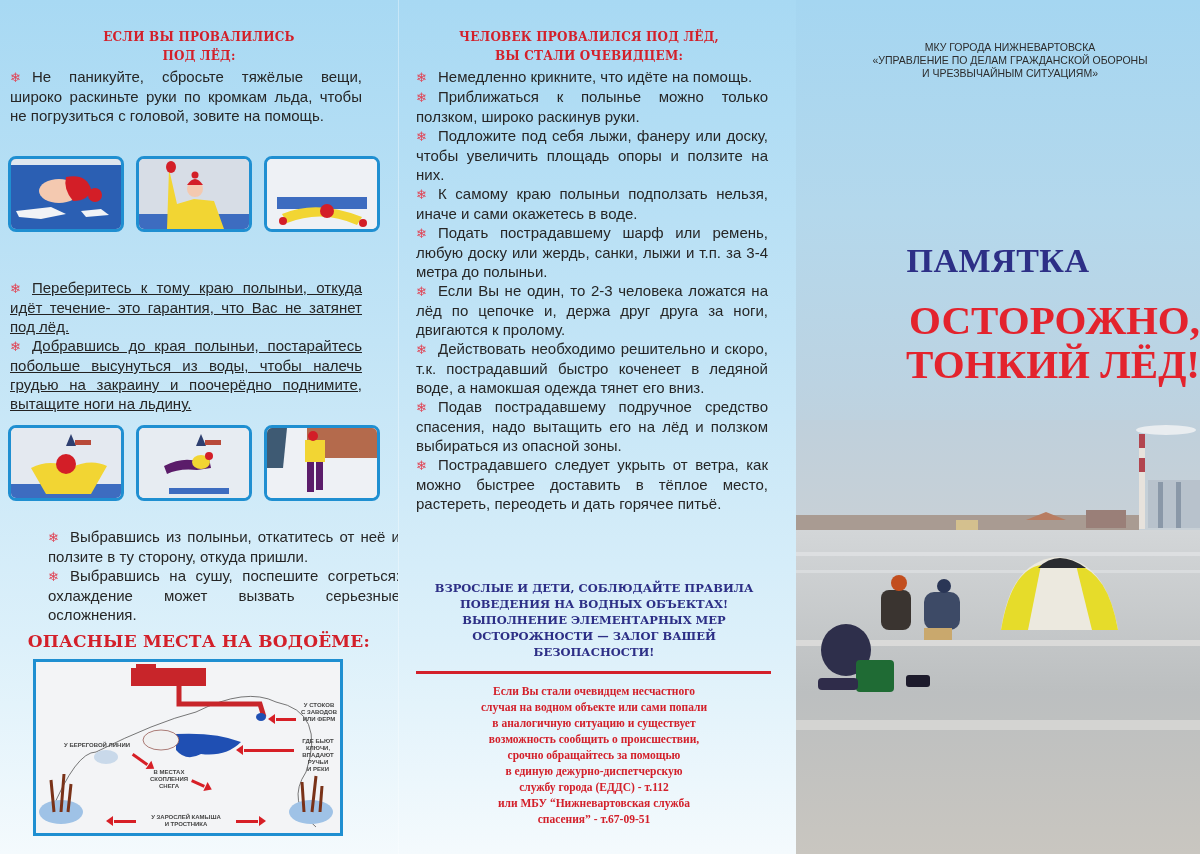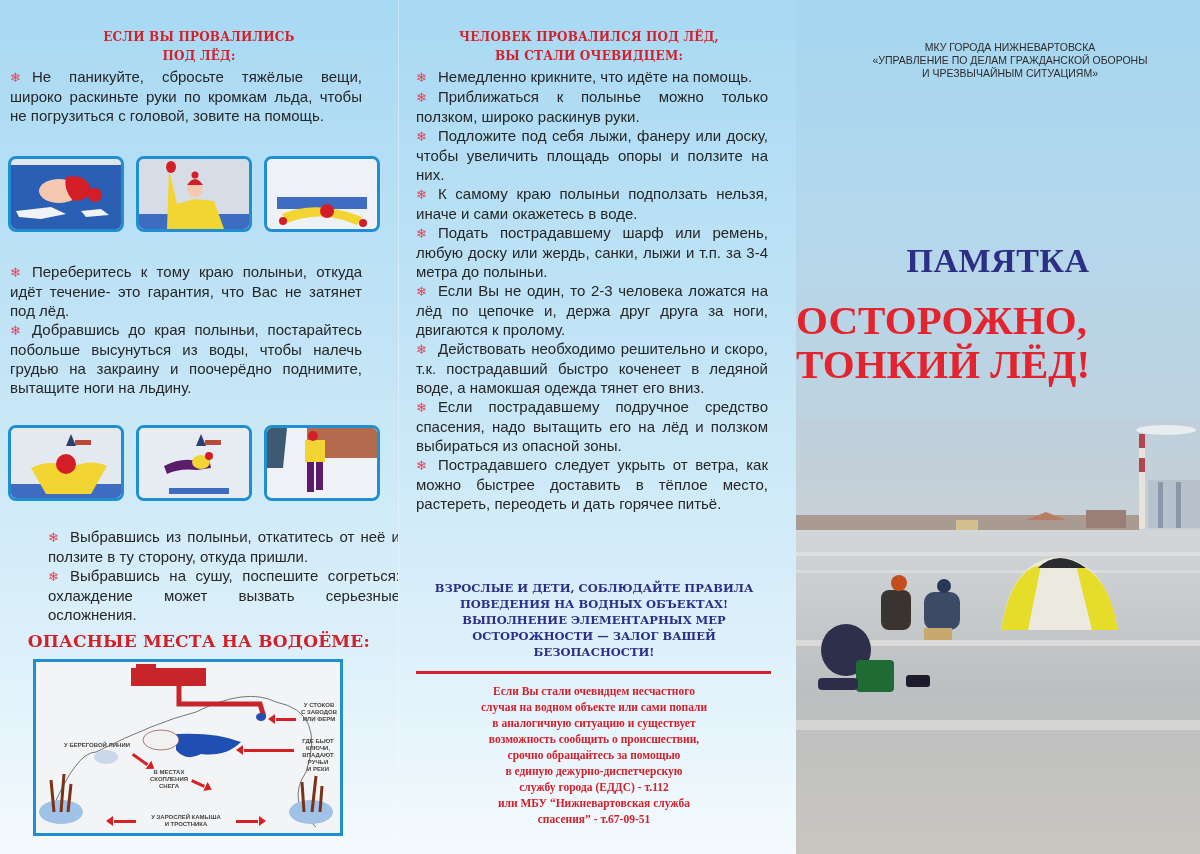--- a/index.html
+++ b/index.html
@@ -35,21 +35,21 @@
     #left-heading { position: absolute; left: 0; width: 398px; top: 28px; }
     #left-list-1 { position: absolute; left: 10px; width: 352px; top: 67px; }
     .pic-row { position: absolute; left: 8px; width: 360px; height: 76px; }
     #pic-row-1 { top: 156px; }
     #pic-row-2 { top: 425px; }
     .pic {
       position: absolute; top: 0; width: 116px; height: 76px;
       border: 3px solid #1f8fd1; border-radius: 8px; overflow: hidden;
       background: #e6eef5;
     }
-    #left-list-2 { position: absolute; left: 10px; width: 352px; top: 262px; }
+    #left-list-2 { position: absolute; left: 10px; width: 352px; top: 278px; text-decoration: underline; }
     #left-list-3 { position: absolute; left: 16px; width: 352px; top: 527px; margin-left: 32px; }
     #danger-heading { position: absolute; left: 0; width: 370px; top: 632px; font-size: 17px; text-align: right; }
     #danger-map {
       position: absolute; left: 33px; top: 659px; width: 310px; height: 177px;
       border: 3px solid #1f8fd1; background: #f3f4f6; overflow: hidden;
     }
     .map-label {
       position: absolute; font-size: 6px; line-height: 7px; color: #444; font-weight: bold;
       text-align: center; text-transform: uppercase;
     }
@@ -78,21 +78,21 @@
     
     #org-block {
       position: absolute; left: 12px; width: 404px; top: 41px;
       text-align: center; font-size: 10.5px; line-height: 13px; color: #2c2c2c;
     }
     #brochure-label {
       position: absolute; left: 0; width: 404px; top: 242px; text-align: center;
       font-family: "Liberation Serif", serif; font-size: 34px; color: #2d2f86; letter-spacing: 0.5px;
     }
     #brochure-title {
-      position: absolute; left: 0; width: 404px; top: 298px; text-align: left;
+      position: absolute; left: 0; width: 404px; top: 298px; text-align: right;
       font-family: "Liberation Serif", serif; font-size: 41px; line-height: 44px; color: #e3232d;
     }
     #photo { position: absolute; left: 0; top: 420px; width: 404px; height: 434px; }
   </style>
 </head>
 <body>
 
 <section id="col-left" class="col">
   <h2 id="left-heading" class="section-heading" style="white-space:pre-line;">ЕСЛИ ВЫ ПРОВАЛИЛИСЬ
 ПОД ЛЁД:</h2>
@@ -224,21 +224,21 @@
 ВЫ СТАЛИ ОЧЕВИДЦЕМ:</h2>
 
   <ul id="mid-list" class="bullet-list">
     <li class="bullet-item"><span class="bullet-icon">❄</span><span>Немедленно крикните, что идёте на помощь.</span></li>
     <li class="bullet-item"><span class="bullet-icon">❄</span><span>Приближаться к полынье можно только ползком, широко раскинув руки.</span></li>
     <li class="bullet-item"><span class="bullet-icon">❄</span><span>Подложите под себя лыжи, фанеру или доску, чтобы увеличить площадь опоры и ползите на них.</span></li>
     <li class="bullet-item"><span class="bullet-icon">❄</span><span>К самому краю полыньи подползать нельзя, иначе и сами окажетесь в воде.</span></li>
     <li class="bullet-item"><span class="bullet-icon">❄</span><span>Подать пострадавшему шарф или ремень, любую доску или жердь, санки, лыжи и т.п.  за 3-4 метра до полыньи.</span></li>
     <li class="bullet-item"><span class="bullet-icon">❄</span><span>Если Вы не один, то 2-3 человека ложатся на лёд по цепочке и, держа друг друга за ноги, двигаются к пролому.</span></li>
     <li class="bullet-item"><span class="bullet-icon">❄</span><span>Действовать необходимо решительно и скоро, т.к. пострадавший быстро коченеет в ледяной воде, а намокшая одежда тянет его вниз.</span></li>
-    <li class="bullet-item"><span class="bullet-icon">❄</span><span>Если пострадавшему подручное средство спасения, надо вытащить его на лёд и ползком выбираться из опасной зоны.</span></li>
+    <li class="bullet-item"><span class="bullet-icon">❄</span><span>Подав пострадавшему подручное средство спасения, надо вытащить его на лёд и ползком выбираться из опасной зоны.</span></li>
     <li class="bullet-item"><span class="bullet-icon">❄</span><span>Пострадавшего следует укрыть от ветра, как можно быстрее доставить в тёплое место, растереть, переодеть и дать горячее питьё.</span></li>
   </ul>
 
   <p id="mid-appeal" style="white-space:pre-line;">ВЗРОСЛЫЕ И ДЕТИ, СОБЛЮДАЙТЕ ПРАВИЛА
 ПОВЕДЕНИЯ НА ВОДНЫХ ОБЪЕКТАХ!
 ВЫПОЛНЕНИЕ ЭЛЕМЕНТАРНЫХ МЕР
 ОСТОРОЖНОСТИ — ЗАЛОГ ВАШЕЙ
 БЕЗОПАСНОСТИ!</p>
   <div id="mid-divider"></div>
   <p id="mid-emergency" style="white-space:pre-line;">Если Вы стали очевидцем несчастного

